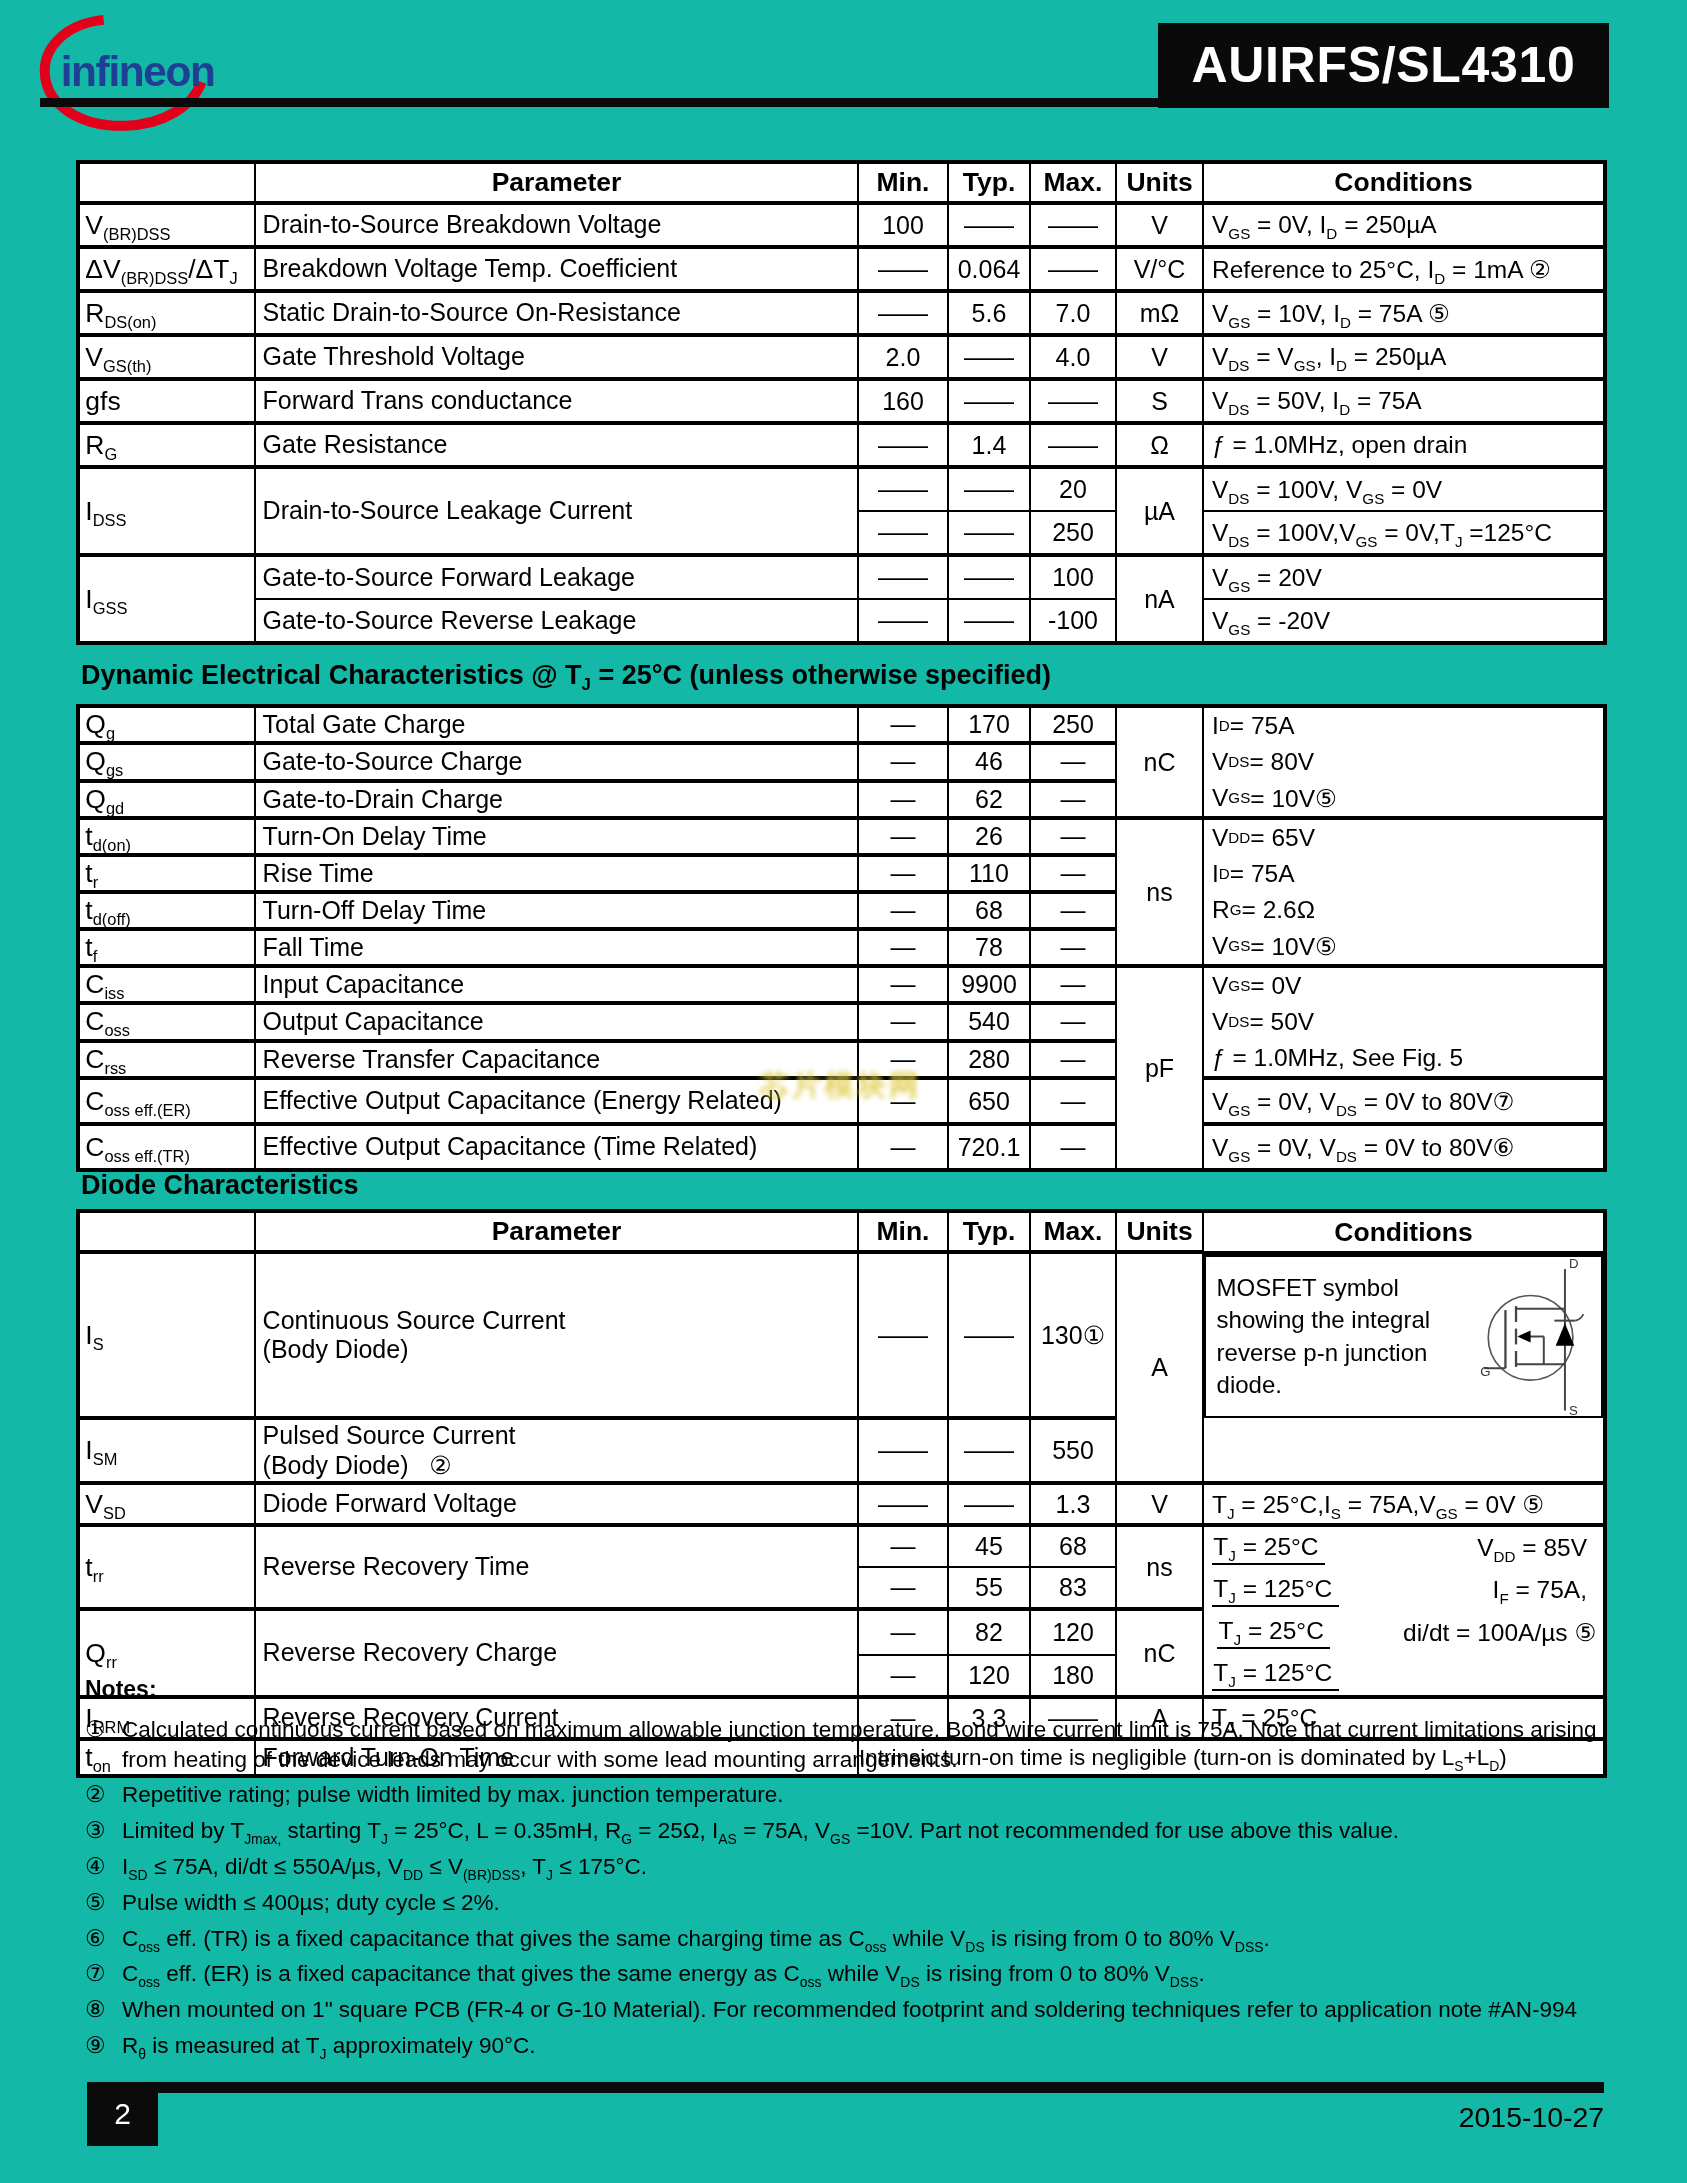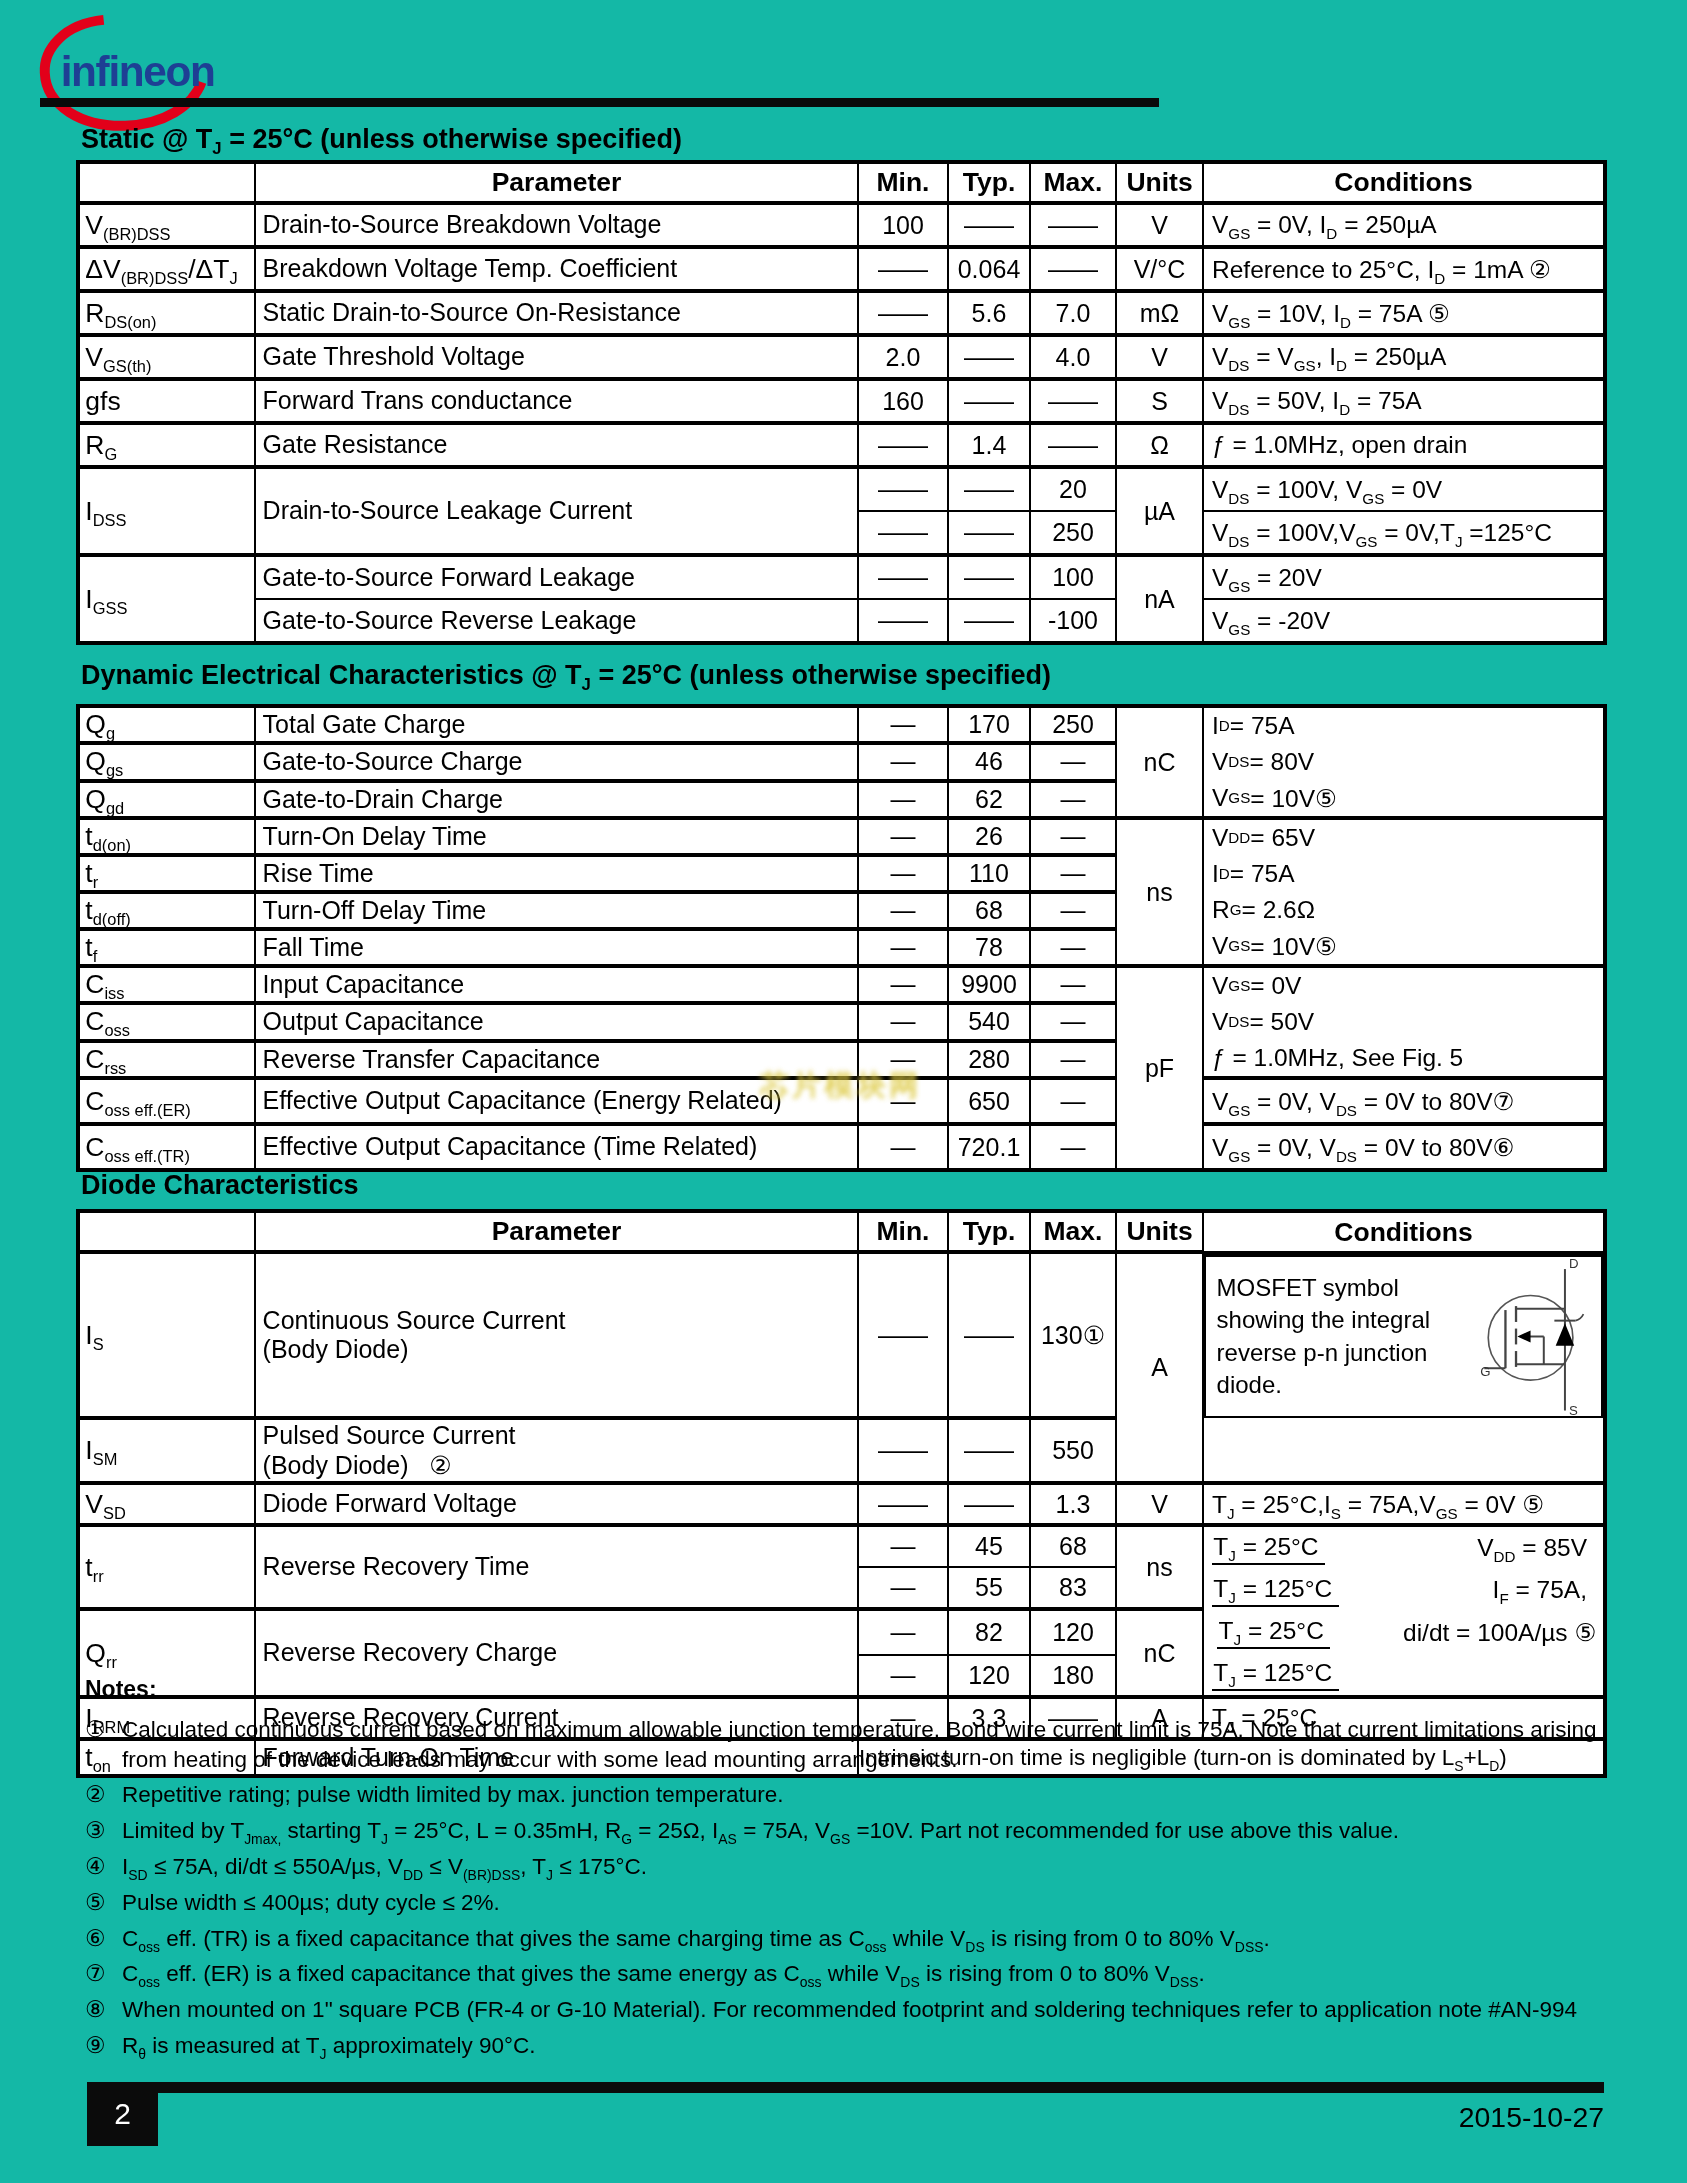--- a/index.html
+++ b/index.html
@@ -54,23 +54,25 @@
 </head>
 <body>
 
 <div id="page">
 
   <svg id="logo" width="265" height="129" viewBox="0 0 400 195">
     <path d="M105,18 C45,24 14,62 16,98 C18,148 72,180 138,178 C196,176 240,148 253,112" fill="none" stroke="#e2001a" stroke-width="15"></path>
     <text x="40" y="118" font-family="Liberation Sans, sans-serif" font-size="64" font-weight="bold" letter-spacing="-2" fill="#1e3f94">infineon</text>
   </svg>
 
+  <div id="partbox">
+    <span class="pn">AUIRFS/SL4310</span>
+  </div>
   <div id="hrule"></div>
 
-  <div class="sec-title" style="top:124px;">Static @ T<sub>J</sub> = 25°C (unless otherwise specified)</div>
 
   <table class="dt t1" style="top:160px;">
     <colgroup>
         <col style="width:177px">
         <col style="width:603px">
         <col style="width:90px">
         <col style="width:82px">
         <col style="width:86px">
         <col style="width:87px">
         <col style="width:402px">

